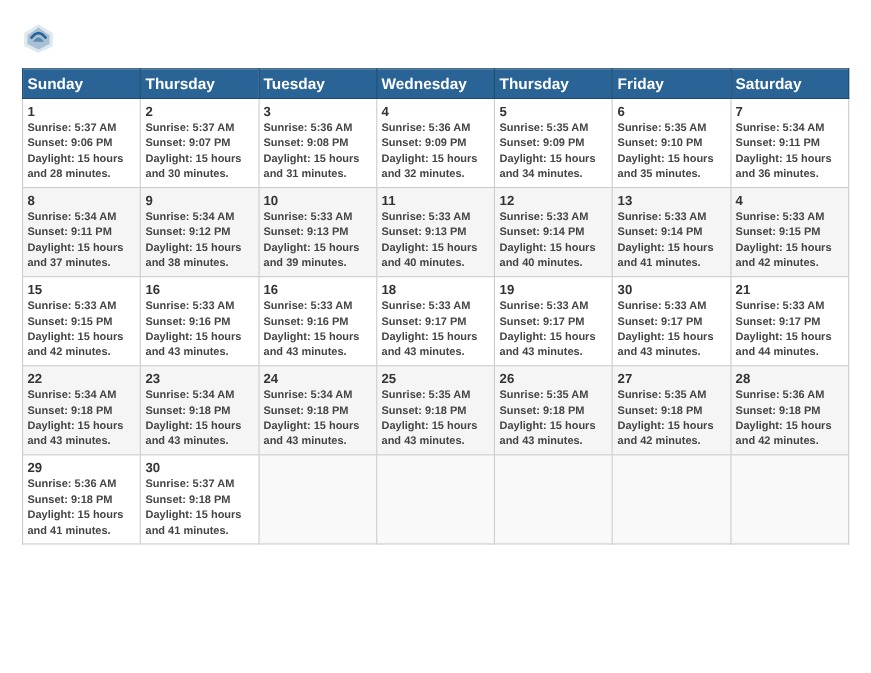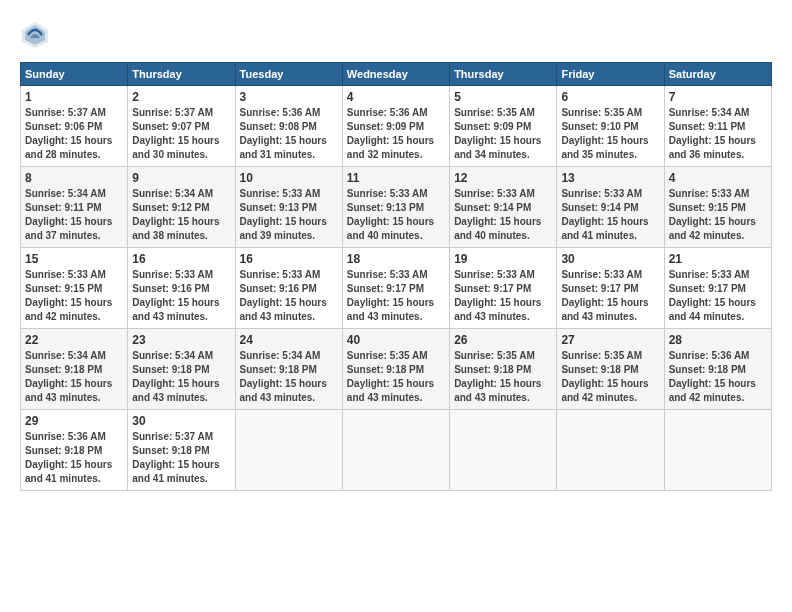--- a/index.html
+++ b/index.html
@@ -61,21 +61,21 @@
     .calendar {
       width: 100%;
       border-collapse: collapse;
       font-size: 9.5px;
     }
     .calendar th {
       background: #2a6496;
       color: #fff;
       padding: 5px 4px;
       text-align: left;
-      font-size: 11px;
+      font-size: 14px;
       border: 1px solid #1e4d6e;
     }
     .calendar td {
       border: 1px solid #ccc;
       padding: 4px;
       vertical-align: top;
       width: calc(100% / 7);
       background: #fff;
     }
     .calendar tr:nth-child(even) td {
@@ -306,21 +306,21 @@
 and 43 minutes.</div>
           </td>
           <td>
             <span class="day-number">24</span>
             <div class="day-info" style="white-space: pre-line;">Sunrise: 5:34 AM
 Sunset: 9:18 PM
 Daylight: 15 hours
 and 43 minutes.</div>
           </td>
           <td>
-            <span class="day-number">40</span>
+            <span class="day-number">25</span>
             <div class="day-info" style="white-space: pre-line;">Sunrise: 5:35 AM
 Sunset: 9:18 PM
 Daylight: 15 hours
 and 43 minutes.</div>
           </td>
           <td>
             <span class="day-number">26</span>
             <div class="day-info" style="white-space: pre-line;">Sunrise: 5:35 AM
 Sunset: 9:18 PM
 Daylight: 15 hours

